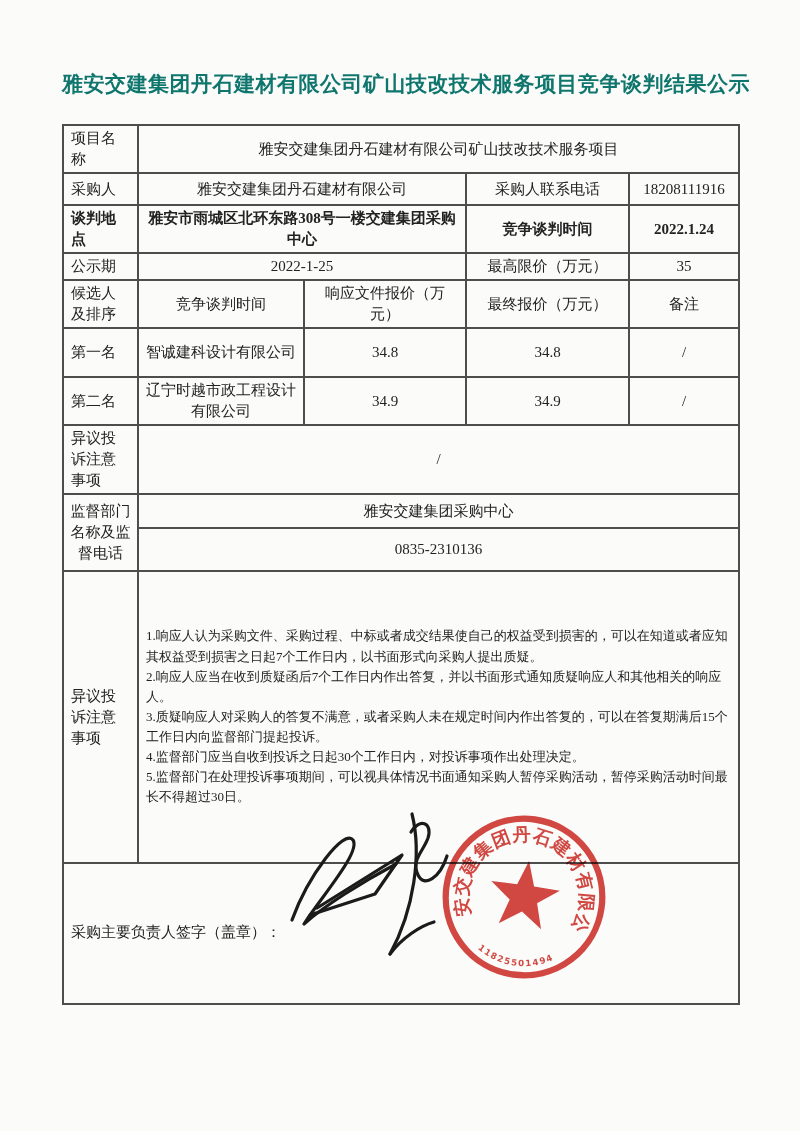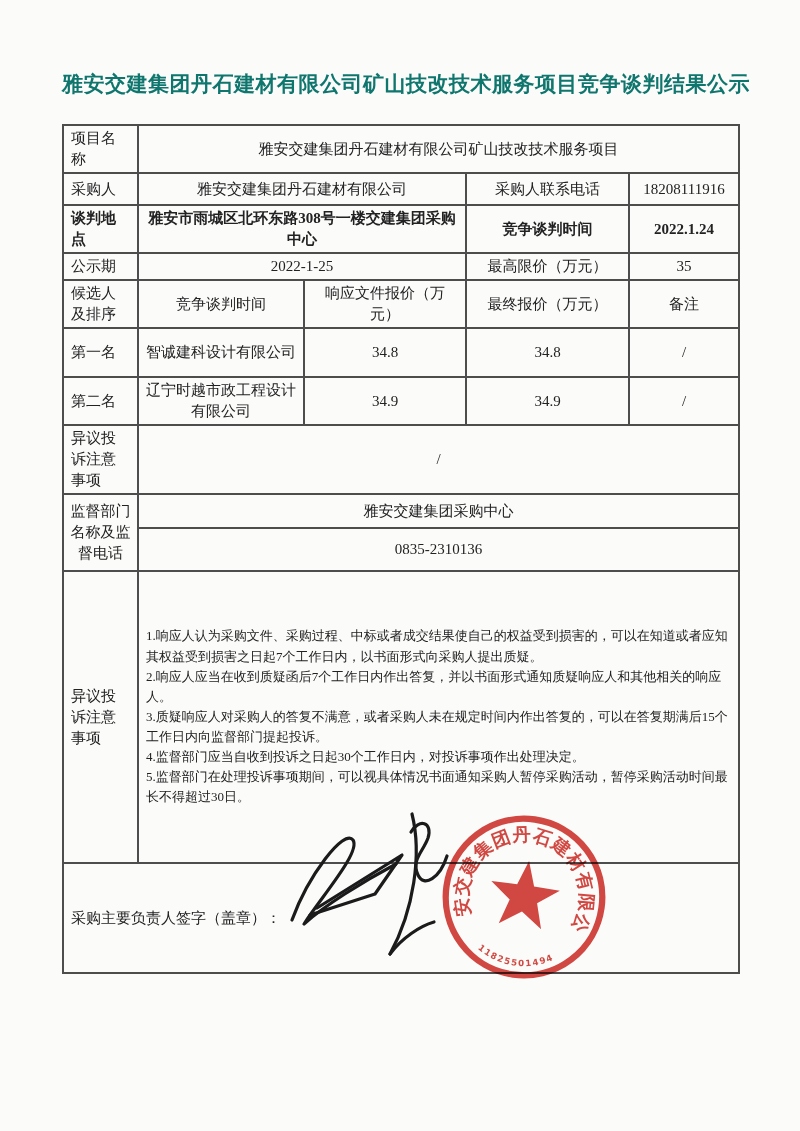--- a/index.html
+++ b/index.html
@@ -37,21 +37,21 @@
   tr.r2  { height: 32px; }
   tr.r3  { height: 45px; font-weight: bold; }
   tr.r4  { height: 24px; }
   tr.r5  { height: 34px; margin-top: 12px; }
   tr.r6  { height: 49px; }
   tr.r7  { height: 39px; }
   tr.r8  { height: 46px; }
   tr.r9a { height: 34px; }
   tr.r9b { height: 43px; }
   tr.r10 { height: 292px; }
-  tr.r11 { height: 110px; }
+  tr.r11 { height: 141px; font-family: Liberation Mono, monospace; }
   td.objection-cell { vertical-align: middle; padding: 10px 10px; }
   .objection-item { font-size: 13px; line-height: 1.55; text-align: left; }
   td.sig-cell {
     border-top-width: 3px; border-bottom-width: 3px;
     border-color: #3c3c3c;
     vertical-align: middle; padding-left: 10px;
   }
   .sig-label { font-size: 15px; }
   
   .signature {

